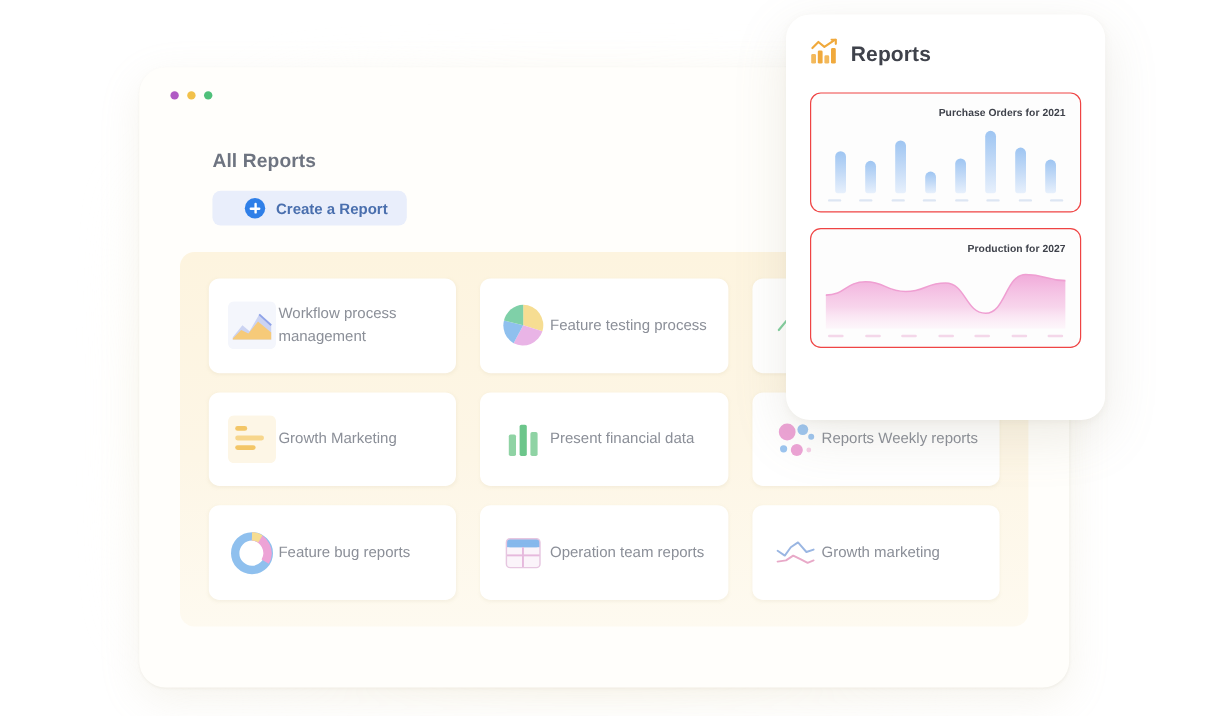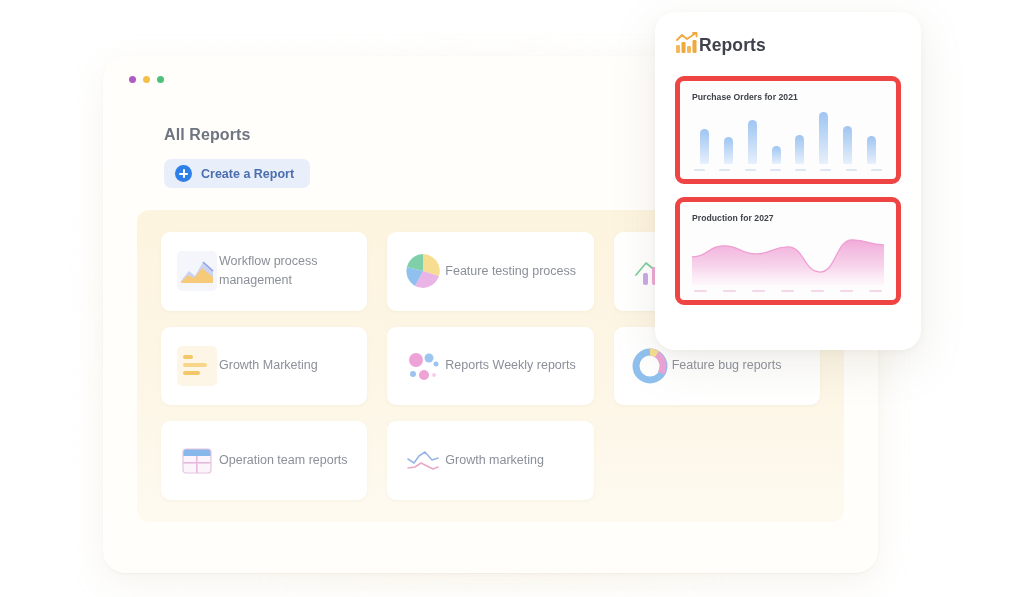--- a/index.html
+++ b/index.html
@@ -30,21 +30,21 @@
     height: 540px;
     border-radius: 34px;
     background: radial-gradient(ellipse at 50% 55%, rgba(250,236,190,0.42) 0%, rgba(252,243,214,0.30) 42%, rgba(255,252,240,0.10) 70%, rgba(255,255,255,0) 85%);
     filter: blur(12px);
     pointer-events: none;
   }
 
   
   .app-window {
     position: absolute;
-    left: 103px;
+    left: 116px;
     top: 56px;
     width: 775px;
     height: 517px;
     background: #fffefb;
     border-radius: 22px;
     box-shadow: 0 1px 2px rgba(180,170,140,0.10),
                 0 10px 34px rgba(198,186,150,0.16);
     overflow: hidden;
   }
 
@@ -74,21 +74,21 @@
   }
 
   .create-btn {
     position: absolute;
     left: 61px;
     top: 103px;
     height: 29px;
     display: flex;
     align-items: center;
     gap: 9px;
-    padding: 0 16px 0 11px;
+    padding: 0 16px 0 27px;
     background: #e9eefb;
     border: none;
     border-radius: 7px;
     cursor: pointer;
   }
   .create-btn .plus-icon {
     width: 17px; height: 17px;
     border-radius: 50%;
     background: #2f7fe8;
     position: relative;
@@ -205,34 +205,36 @@
     height: 338px;
     background: #ffffff;
     border-radius: 20px;
     box-shadow: 0 2px 6px rgba(160,150,130,0.08),
                 0 14px 44px rgba(150,140,120,0.16);
     padding: 20px 20px 0 20px;
   }
   .panel-head {
     display: flex;
     align-items: center;
+    gap: 10px;
     margin-bottom: 18px;
   }
   .panel-title {
     font-size: 17.5px;
     font-weight: 700;
     color: #3f424b;
     letter-spacing: 0.1px;
   }
   .chart-card {
     background: #fdfdfd;
-    border: 5px solid #ef4444;
+    border: 1px solid #ef4444;
     border-radius: 9px;
     padding: 11px 12px 8px 12px;
     margin-bottom: 13px;
+    text-align: right;
   }
   .chart-title {
     font-size: 8.6px;
     font-weight: 700;
     color: #3f424b;
     margin-bottom: 6px;
     letter-spacing: 0.05px;
   }
   .chart-body { position: relative; }
 
@@ -351,20 +353,30 @@
             <svg width="40" height="40" viewBox="0 0 40 40">
               <rect width="40" height="40" rx="4" fill="#fdf6e6"></rect>
               <rect x="6" y="9" width="10" height="4" rx="2" fill="#f3c667"></rect>
               <rect x="6" y="17" width="24" height="4" rx="2" fill="#f7d68c"></rect>
               <rect x="6" y="25" width="17" height="4" rx="2" fill="#f3c667"></rect>
             </svg>
           </span>
           <span class="card-label">Growth Marketing</span>
         </div>
 
+        <div class="report-card">
+          <span class="card-icon">
+            <svg width="40" height="40" viewBox="0 0 40 40">
+              <rect x="8" y="16" width="6" height="18" rx="1.5" fill="#8fd3a4"></rect>
+              <rect x="17" y="8" width="6" height="26" rx="1.5" fill="#6cc68b"></rect>
+              <rect x="26" y="14" width="6" height="20" rx="1.5" fill="#8fd3a4"></rect>
+            </svg>
+          </span>
+          <span class="card-label">Present financial data</span>
+        </div>
 
         <div class="report-card">
           <span class="card-icon">
             <svg width="40" height="40" viewBox="0 0 40 40">
               <circle cx="13" cy="14" r="7" fill="#eda3d6"></circle>
               <circle cx="26" cy="12" r="4.5" fill="#9cc5f0"></circle>
               <circle cx="33" cy="18" r="2.5" fill="#9cc5f0"></circle>
               <circle cx="10" cy="28" r="3" fill="#9cc5f0"></circle>
               <circle cx="21" cy="29" r="5" fill="#eda3d6"></circle>
               <circle cx="31" cy="29" r="2" fill="#f6cfe8"></circle>

